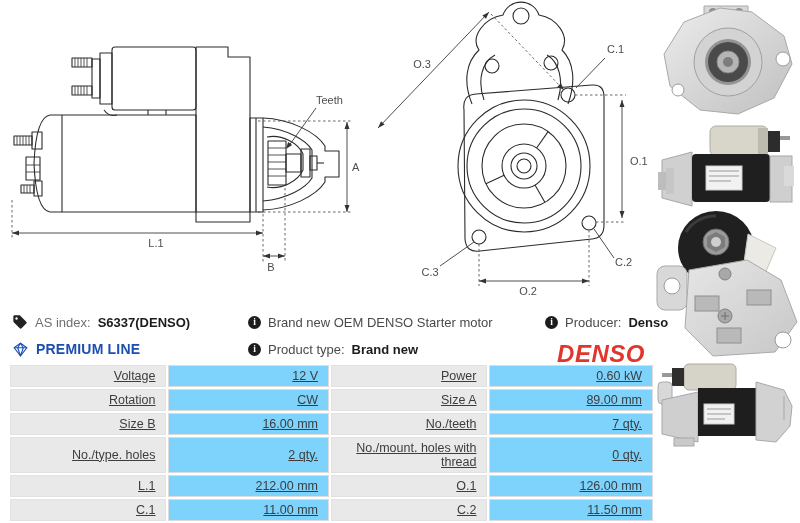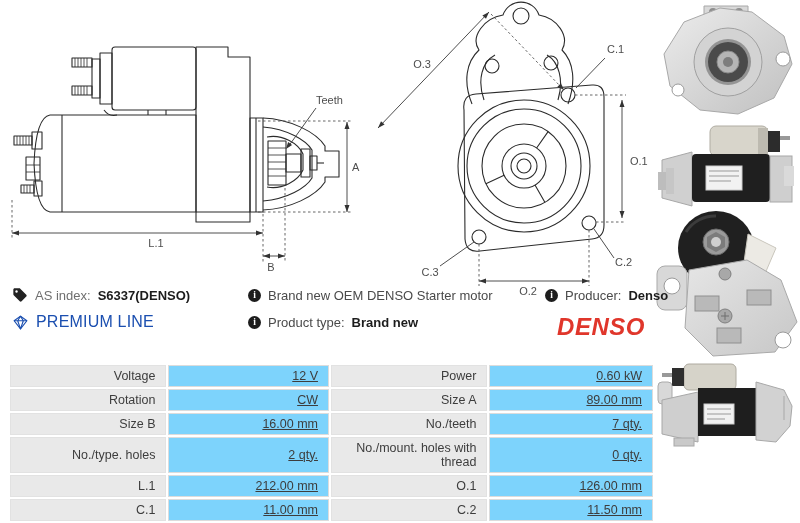--- a/index.html
+++ b/index.html
@@ -3,38 +3,38 @@
 <meta charset="utf-8">
 <style>
   html,body{margin:0;padding:0;background:#fff;}
   .sheet{position:relative;width:800px;height:523px;background:#fff;overflow:hidden;
          font-family:"Liberation Sans",sans-serif;color:#3d3d3d;}
   svg{display:block;}
   svg text{font-family:"Liberation Sans",sans-serif;font-size:11px;fill:#4d4d4d;}
   .abs{position:absolute;}
 
   
-  .info-col{position:absolute;top:286px;}
+  .info-col{position:absolute;top:313px;}
   .info-line{display:flex;align-items:center;gap:7px;height:18px;margin-bottom:9px;
              font-size:13px;color:#4a4a4a;white-space:nowrap;}
   .info-line b{color:#1c1c1c;}
   .muted{color:#6f6f6f;}
-  .premium{color:#1b4fb0;font-weight:normal;font-size:16px;letter-spacing:.2px;}
+  .premium{color:#1b4fb0;font-weight:bold;font-size:14px;letter-spacing:.2px;}
   .iinfo{width:13px;height:13px;border-radius:50%;background:#1d1d1d;color:#fff;
          font-size:9.5px;font-weight:bold;display:inline-flex;align-items:center;
          justify-content:center;font-family:"Liberation Serif",serif;flex:0 0 13px;}
   .denso-logo{margin-top:2px;text-align:center;font-size:24px;font-weight:bold;
               font-style:italic;color:#e0362b;letter-spacing:.5px;}
 
   
   table.spec{position:absolute;left:8px;top:363px;border-collapse:separate;
              border-spacing:2px;table-layout:fixed;width:647px;}
   table.spec td{border:1px solid #dcdcdc;font-size:12.5px;color:#3d3d3d;
                 text-align:right;padding:0 10px;height:20px;vertical-align:middle;line-height:1.15;}
-  table.spec td.lbl{background:#e9e9e9;border-color:#e2e2e2;}
+  table.spec td.lbl{background:#e9e9e9;border-color:#e2e2e2;text-decoration:underline;}
   table.spec td.val{background:#7dd3fc;text-decoration:underline;}
   table.spec tr.tall td{height:34px;}
 
   .photo{position:absolute;}
 </style>
 </head>
 <body>
 
 <div class="sheet">
 

